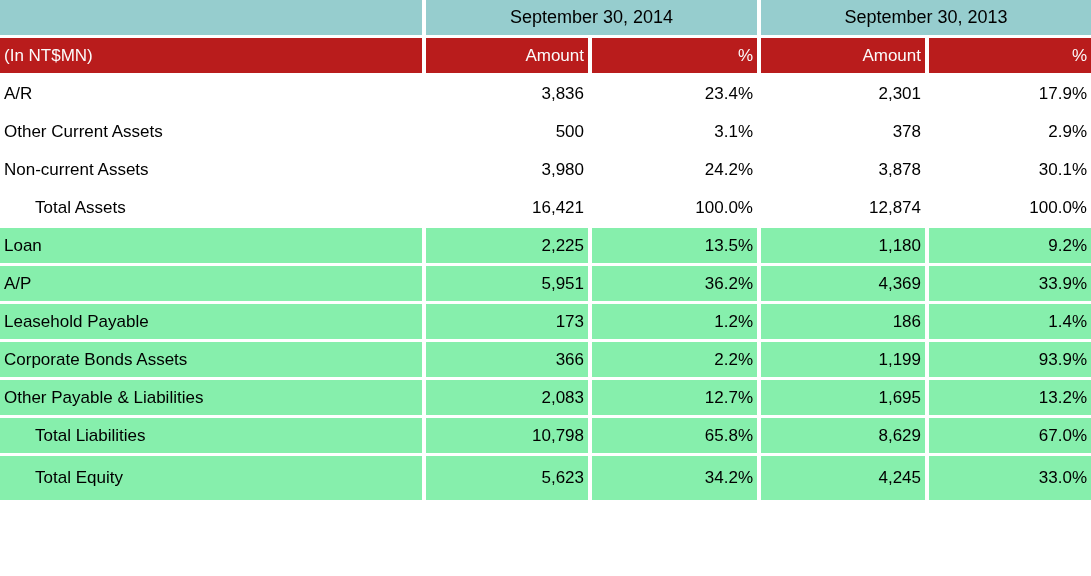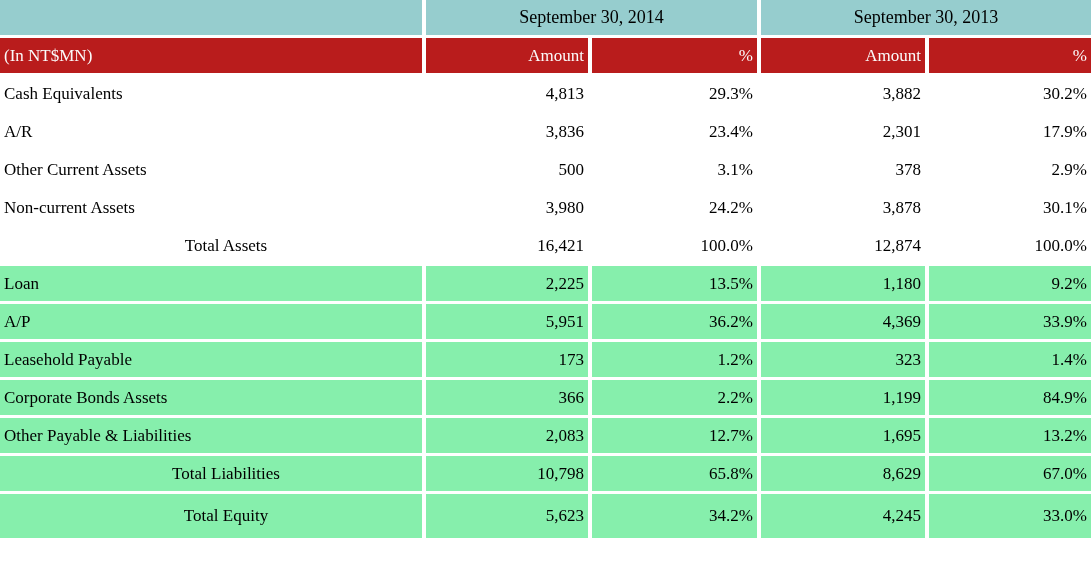--- a/index.html
+++ b/index.html
@@ -1,18 +1,18 @@
 <!DOCTYPE html>
 <html><head>
 <meta charset="utf-8">
 <style>
   html, body { margin: 0; padding: 0; background: #ffffff; }
   .sheet {
     width: 1091px; height: 552px; overflow: hidden; background: #ffffff;
-    font-family: Liberation Serif, serif;
+    font-family: Liberation Sans, sans-serif;
   }
   table.fin {
     border-collapse: collapse; table-layout: fixed;
     width: 1091px; font-size: 17px; color: #000000;
   }
   col.c-label { width: 424px; }
   col.c-a14   { width: 166px; }
   col.c-p14   { width: 169px; }
   col.c-a13   { width: 168px; }
   col.c-p13   { width: 164px; }
@@ -24,21 +24,21 @@
   td:last-child, th:last-child { border-right: 0; }
   th.group {
     background: #96cdce; font-weight: normal; font-size: 18px;
     text-align: center; color: #000000;
   }
   th.corner { background: #96cdce; }
   tr.subhead td { background: #b91c1c; color: #fbfbfb; }
   td.label { text-align: left; padding-left: 4px; }
   td.num   { text-align: right; padding-right: 4px; margin-top: 14px; }
   tr.blue td { background: #86efac; }
-  tr.total td.label { text-align: center; padding-right: 5px; padding-left: 35px; }
+  tr.total td.label { text-align: left; padding-right: 5px; padding-left: 35px; }
   tr.last td { height: 44px; border-bottom: 0; }
 </style>
 </head>
 <body>
 
 <div class="sheet">
   <table class="fin">
     <colgroup>
       <col class="c-label">
         <col class="c-a14">
@@ -54,27 +54,20 @@
       </tr>
       <tr class="subhead">
         <td class="label">(In NT$MN)</td>
         <td class="num">Amount</td>
         <td class="num">%</td>
         <td class="num">Amount</td>
         <td class="num">%</td>
       </tr>
     </thead>
     <tbody>
-      <tr>
-        <td class="label">Cash Equivalents</td>
-        <td class="num">4,813</td>
-        <td class="num">29.3%</td>
-        <td class="num">3,882</td>
-        <td class="num">30.2%</td>
-      </tr>
       <tr>
         <td class="label">A/R</td>
         <td class="num">3,836</td>
         <td class="num">23.4%</td>
         <td class="num">2,301</td>
         <td class="num">17.9%</td>
       </tr>
       <tr>
         <td class="label">Other Current Assets</td>
         <td class="num">500</td>
@@ -107,29 +100,29 @@
         <td class="label">A/P</td>
         <td class="num">5,951</td>
         <td class="num">36.2%</td>
         <td class="num">4,369</td>
         <td class="num">33.9%</td>
       </tr>
       <tr class="blue">
         <td class="label">Leasehold Payable</td>
         <td class="num">173</td>
         <td class="num">1.2%</td>
-        <td class="num">323</td>
+        <td class="num">186</td>
         <td class="num">1.4%</td>
       </tr>
       <tr class="blue">
         <td class="label">Corporate Bonds Assets</td>
         <td class="num">366</td>
         <td class="num">2.2%</td>
         <td class="num">1,199</td>
-        <td class="num">84.9%</td>
+        <td class="num">93.9%</td>
       </tr>
       <tr class="blue">
         <td class="label">Other Payable &amp; Liabilities</td>
         <td class="num">2,083</td>
         <td class="num">12.7%</td>
         <td class="num">1,695</td>
         <td class="num">13.2%</td>
       </tr>
       <tr class="blue total">
         <td class="label">Total Liabilities</td>

